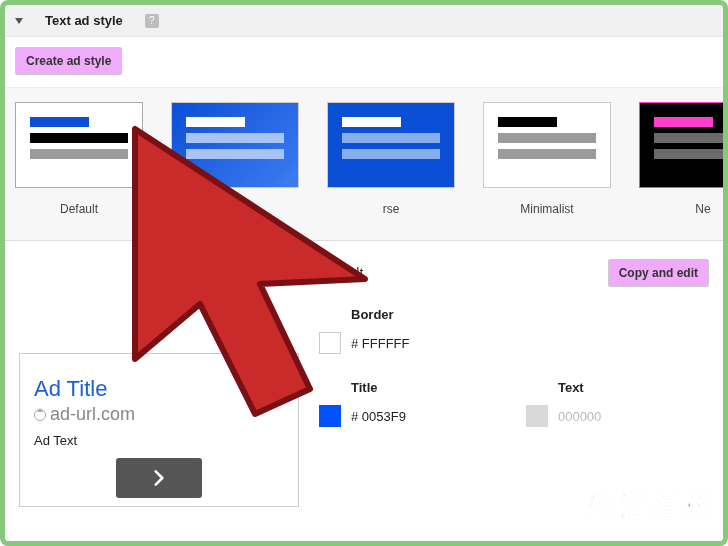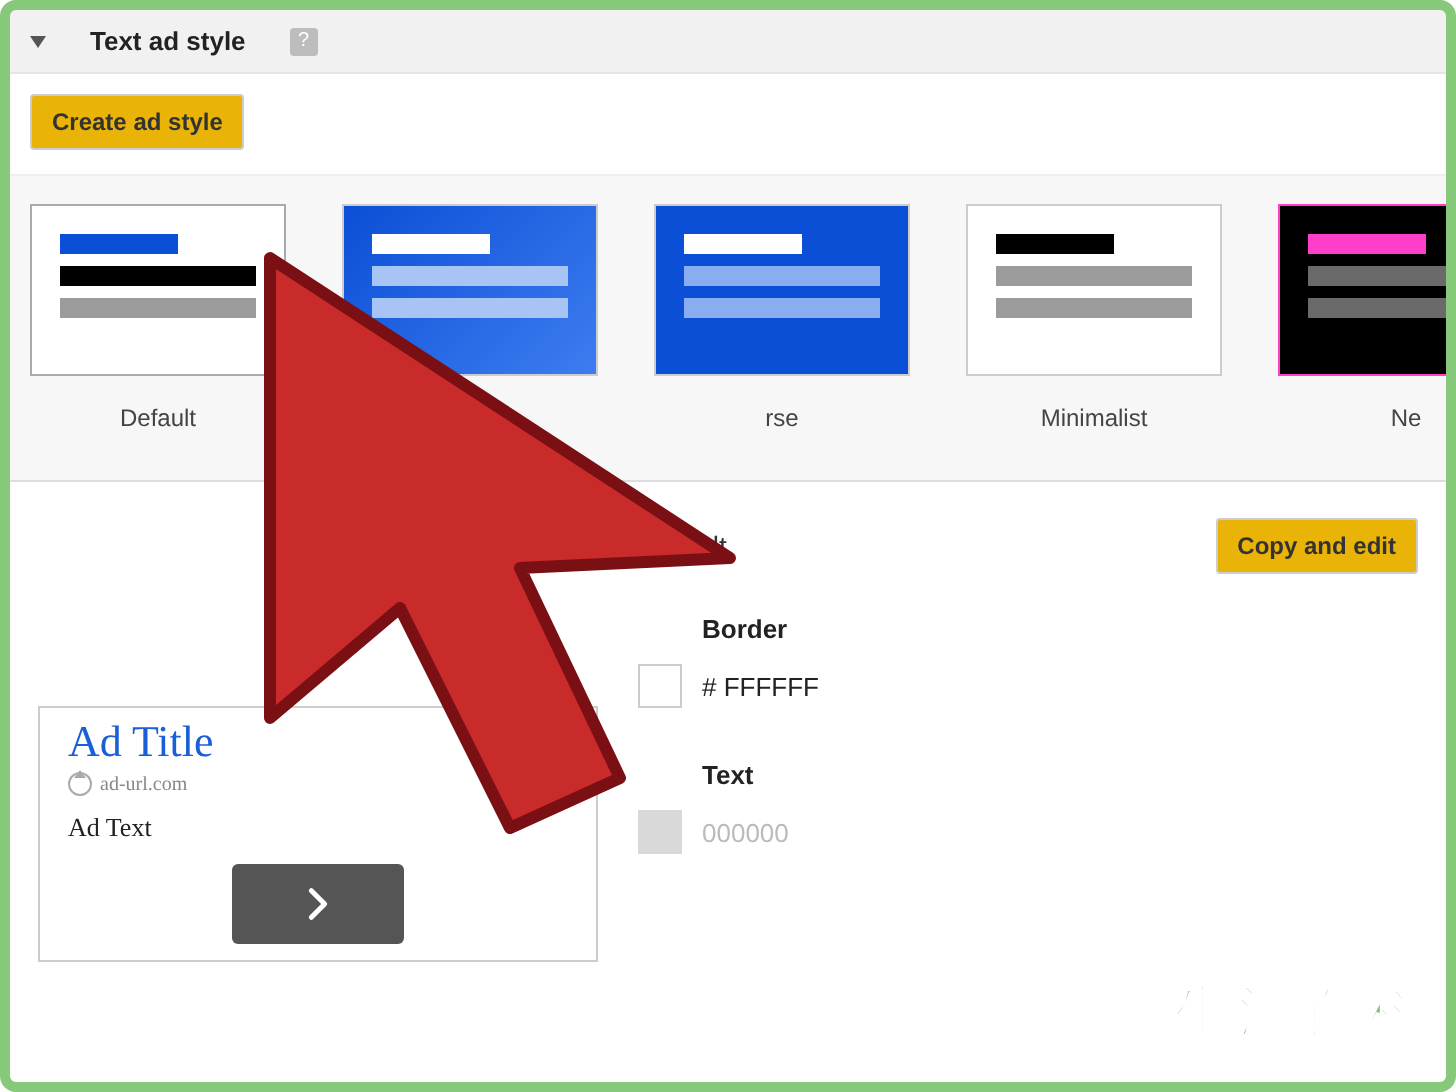--- a/index.html
+++ b/index.html
@@ -4,32 +4,32 @@
 <style>
 * { box-sizing: border-box; margin: 0; padding: 0; }
 body { font-family: Arial, sans-serif; font-size: 13px; color: #222; background: #fff; width: 728px; height: 546px; position: relative; overflow: hidden; }
 .frame { position: absolute; inset: 0; border: 5px solid #87c97a; border-radius: 8px; pointer-events: none; z-index: 100; }
 .inner { position: absolute; top: 5px; left: 5px; right: 5px; bottom: 5px; background: #fff; overflow: hidden; }
 .header { background: #f1f1f1; border-bottom: 1px solid #e5e5e5; padding: 8px 10px; display: flex; align-items: center; gap: 22px; }
 .header .tri { width: 0; height: 0; border-left: 4px solid transparent; border-right: 4px solid transparent; border-top: 6px solid #555; }
 .header .title { font-weight: bold; font-size: 13px; }
 .header .help { width: 14px; height: 14px; background: #bdbdbd; color: #fff; font-size: 10px; display: flex; align-items: center; justify-content: center; border-radius: 2px; }
 .toolbar { padding: 10px 10px 12px; }
-.btn { display: inline-block; background: #eab308; border: 1px solid #ccc; border-radius: 2px; padding: 6px 10px; font-size: 12px; font-weight: bold; color: #333; cursor: pointer; }
+.btn { display: inline-block; background: #f0abfc; border: 1px solid #ccc; border-radius: 2px; padding: 6px 10px; font-size: 12px; font-weight: bold; color: #333; cursor: pointer; }
 .styles { background: #f7f7f7; padding: 14px 10px 24px; display: flex; gap: 28px; overflow: hidden; border-top: 1px solid #eee; border-bottom: 1px solid #ddd; }
 .style-card { text-align: center; width: 128px; flex-shrink: 0; }
 .thumb { width: 128px; height: 86px; border: 1px solid #ccc; background: #fff; padding: 14px 14px 10px; display: flex; flex-direction: column; gap: 6px; margin-bottom: 14px; }
 .thumb .bar { height: 10px; }
 .style-card:nth-child(1) .thumb { border-color: #aaa; }
 .style-label { font-size: 12px; color: #444; }
 .lower { display: flex; padding: 12px 14px 0 14px; gap: 20px; position: relative; }
 .preview-col { width: 280px; padding-top: 100px; }
-.ad-preview { border: 1px solid #ccc; padding: 4px 14px 8px; font-family: Liberation Serif, serif; }
+.ad-preview { border: 1px solid #ccc; padding: 22px 14px 8px; font-family: Liberation Sans, sans-serif; }
 .ad-title { color: #1a5fd6; font-size: 22px; font-weight: 400; margin-bottom: 2px; }
-.ad-url-row { display: flex; align-items: center; gap: 4px; color: #888; font-size: 10px; margin-bottom: 8px; }
+.ad-url-row { display: flex; align-items: center; gap: 4px; color: #888; font-size: 18px; margin-bottom: 8px; }
 .ad-url-row .dot { width: 12px; height: 12px; border: 1.5px solid #aaa; border-radius: 50%; position: relative; }
 .ad-url-row .dot::after { content: ""; position: absolute; left: 50%; top: -2px; width: 0; height: 0; border-left: 3px solid transparent; border-right: 3px solid transparent; border-bottom: 4px solid #aaa; transform: translateX(-50%); }
 .ad-text { font-size: 13px; color: #222; margin-bottom: 10px; }
 .ad-chevron { background: #555; color: #fff; width: 86px; height: 40px; border-radius: 3px; display: flex; align-items: center; justify-content: center; margin: 0 auto; }
 .ad-chevron svg { width: 20px; height: 20px; }
 .settings-col { flex: 1; padding-top: 6px; }
 .settings-head { display: flex; justify-content: space-between; align-items: center; margin-bottom: 20px; }
 .settings-head .name { font-size: 14px; color: #333; }
 .setting-row-lbl { font-weight: bold; font-size: 13px; margin-top: 20px; margin-bottom: 10px; margin-left: 32px; }
 .swatch-row { display: flex; align-items: center; gap: 10px; margin-bottom: 6px; }
@@ -125,20 +125,27 @@
       </div>
 
       <div class="setting-row-lbl">Border</div>
       <div class="swatch-row">
         <span class="swatch white"></span>
         <span># FFFFFF</span>
       </div>
 
       <div class="dual">
         <div>
+          <div class="setting-row-lbl">Title</div>
+          <div class="swatch-row">
+            <span class="swatch blue"></span>
+            <span># 0053F9</span>
+          </div>
+        </div>
+        <div>
           <div class="setting-row-lbl">Text</div>
           <div class="swatch-row">
             <span class="swatch grey"></span>
             <span style="color:#bbb">000000</span>
           </div>
         </div>
       </div>
     </div>
   </div>
 

